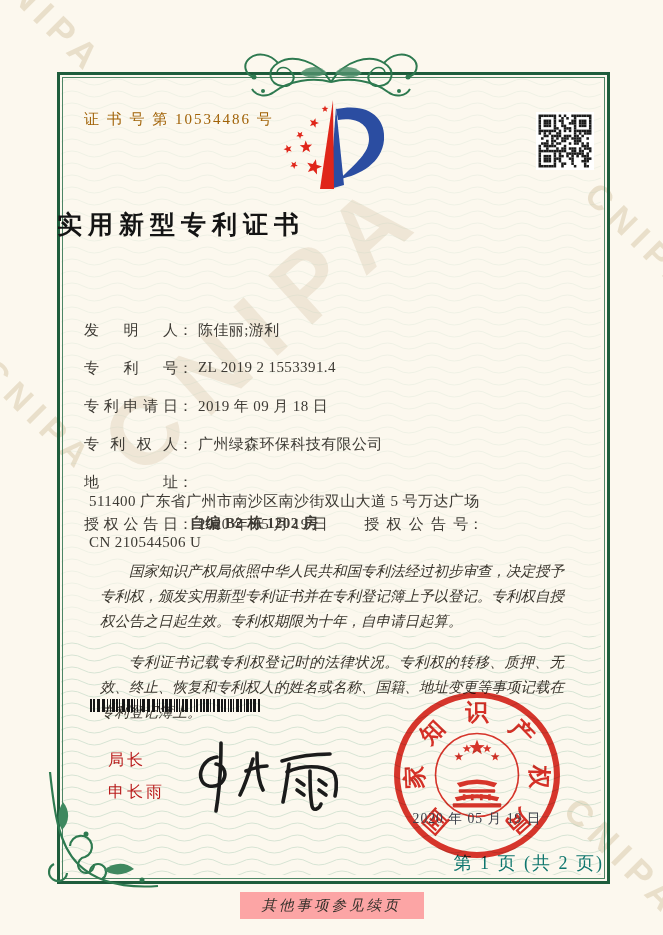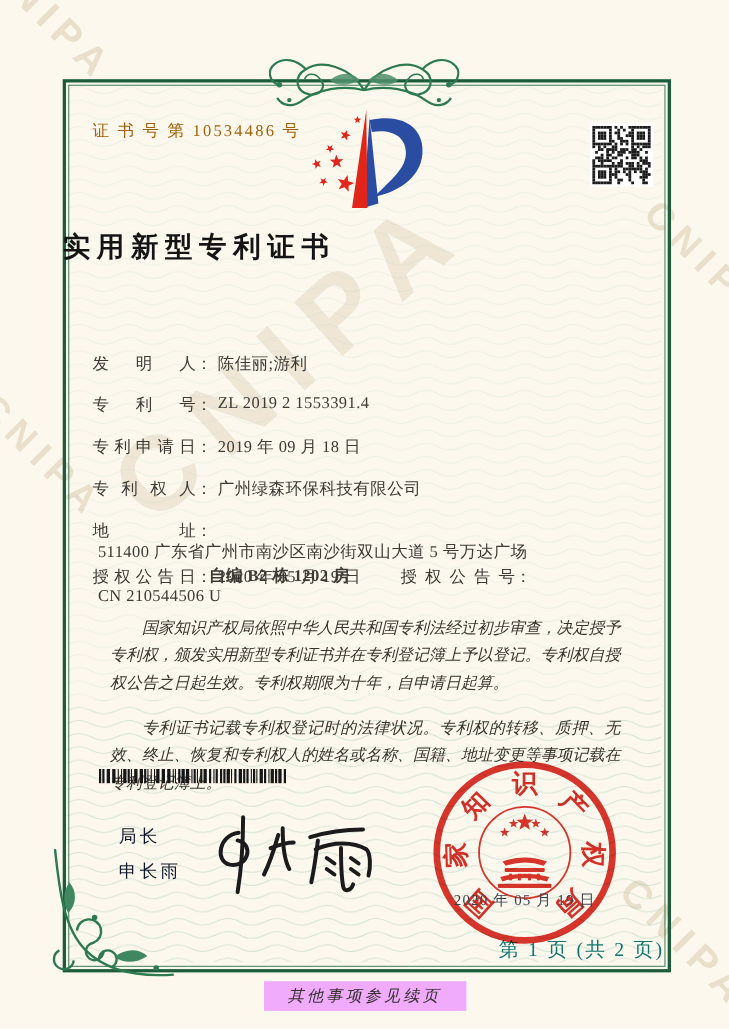--- a/index.html
+++ b/index.html
@@ -46,30 +46,30 @@
   .val2-line{margin-left:106px;margin-top:3px;letter-spacing:.4px;font-weight:bold;}
   .pair2{margin-left:36px;}
 
   
   .body-text{position:absolute;left:84px;top:543px;width:496px;z-index:4;}
   .body-text p{margin:16px;text-indent:2em;font-size:14.5px;line-height:25px;
                text-align:justify;color:#38342c;font-style:italic;}
 
   
   .barcode{position:absolute;left:90px;top:699px;z-index:4;}
-  .sig-label{position:absolute;left:108px;font-size:16px;color:#0f172a;
+  .sig-label{position:absolute;left:108px;font-size:16px;color:#b91c1c;
              font-family:"Liberation Sans", sans-serif;letter-spacing:3px;z-index:4;}
   .sig-title{top:750px;}
   .sig-name{top:782px;}
   .signature{position:absolute;left:186px;top:731px;z-index:4;}
   .seal{position:absolute;left:392px;top:690px;z-index:5;mix-blend-mode:multiply;}
   .page-info{position:absolute;left:57px;top:851px;width:547px;text-align:right;
              font-size:18px;color:#0f766e;letter-spacing:2px;z-index:4;}
   .note{position:absolute;left:50%;top:892px;transform:translateX(-50%);
-        background:#f0abfc;padding:4px 22px;font-size:14.5px;color:#34312b;
+        background:#fca5a5;padding:4px 22px;font-size:14.5px;color:#34312b;
         letter-spacing:3px;z-index:4;font-style:italic;}
 </style>
 </head>
 <body>
 
 <div class="page">
 
   <div class="wm wm-tl">CNIPA</div>
   <div class="wm wm-r">CNIPA</div>
   <div class="wm wm-l">CNIPA</div>

